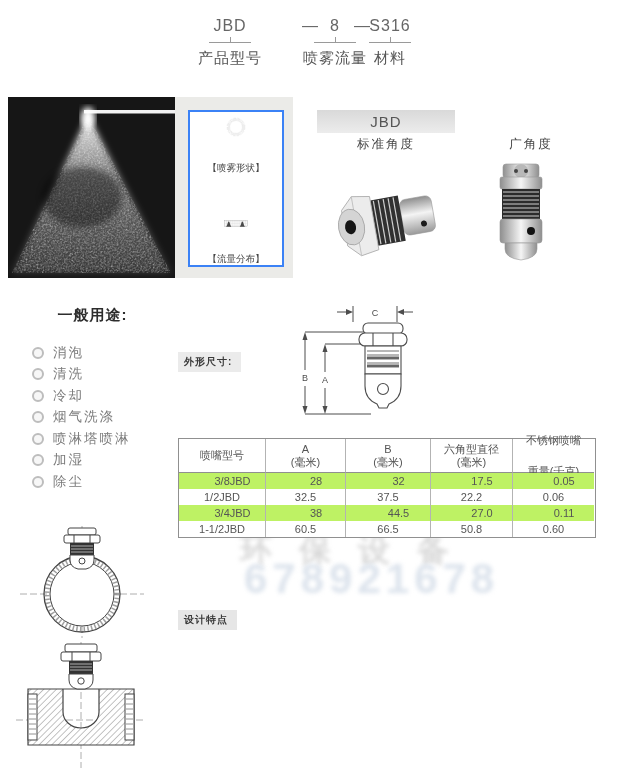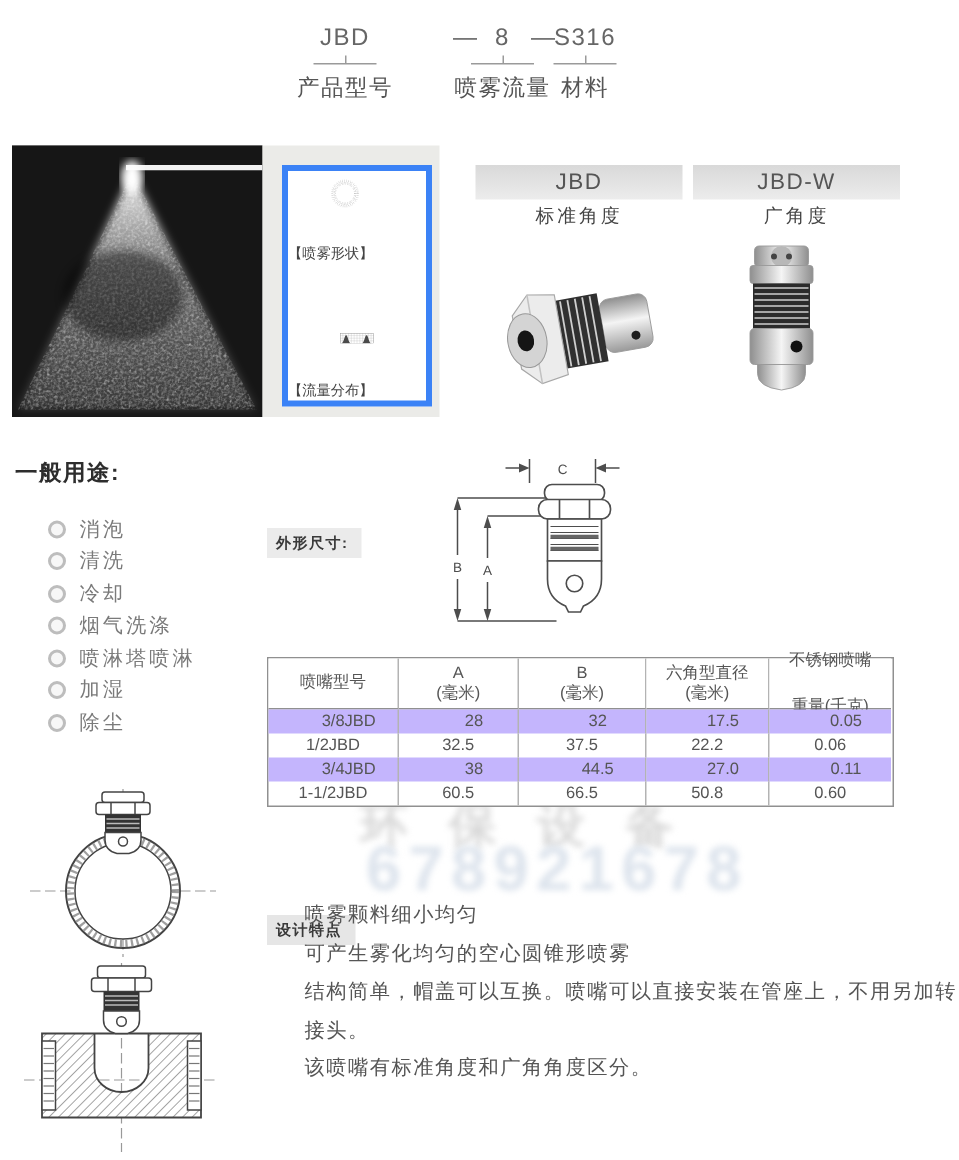--- a/index.html
+++ b/index.html
@@ -18,50 +18,50 @@
   .code-tick{width:1px;height:5px;background:#9a9a9a;margin:1px auto 0;}
   .code-line{width:42px;border-top:1px solid #9a9a9a;margin:0 auto;}
   .code-label{font-size:15px;color:#555;margin-top:6px;letter-spacing:1px;}
   .code-dash{position:absolute;top:16px;width:16px;text-align:center;font-size:16px;color:#666;line-height:20px;}
 
   
   .photo{position:absolute;left:8px;top:97px;width:167px;height:181px;background:#161616;}
 
   
   .spray-panel{position:absolute;left:175px;top:97px;width:118px;height:181px;background:#ebebe8;}
-  .spray-card{position:absolute;left:13px;top:13px;width:92px;height:153px;background:#fff;border:4px solid #3b82f6;
-              display:flex;flex-direction:column;gap:24px;}
+  .spray-card{position:absolute;left:13px;top:13px;width:92px;height:153px;background:#fff;border:2px solid #3b82f6;
+              display:flex;flex-direction:column;align-items:center;gap:24px;}
   .panel-label{font-size:9.5px;color:#444;letter-spacing:0px;line-height:12px;white-space:nowrap;}
 
   
   .prod-bar{position:absolute;top:110px;width:138px;height:23px;line-height:23px;text-align:center;
             background:linear-gradient(#d9d9d9,#ececec);color:#555;font-size:15px;letter-spacing:1px;}
   .prod-angle{position:absolute;top:136px;width:138px;text-align:center;font-size:12.5px;color:#444;letter-spacing:2px;}
 
   
   .uses{position:absolute;left:10px;top:306px;width:165px;}
-  .uses-title{font-size:15px;font-weight:bold;color:#2d2d2d;letter-spacing:1px;}
+  .uses-title{font-size:15px;font-weight:bold;color:#2d2d2d;letter-spacing:1px;text-align:center;}
   .use-item{display:flex;align-items:center;margin:8.5px 0 8.5px 22px;height:13px;}
   .use-bullet{width:8px;height:8px;border:2px solid #bdbdbd;border-radius:50%;background:#f7f7f7;margin-right:9px;flex:none;}
   .use-label{font-size:13.5px;color:#7a7a7a;letter-spacing:2px;white-space:nowrap;}
 
   
   .chip{position:absolute;background:#ebebeb;color:#3a3a3a;font-weight:bold;font-size:10px;
         letter-spacing:1px;padding:3px 9px 3px 6px;margin-top:36px;}
   .chip-dim{left:178px;top:316px;}
   .chip-design{left:178px;top:574px;background:#e6e6e6;}
 
   
   .spec-table{position:absolute;left:178px;top:438px;width:416px;border:1px solid #909090;background:#fff;
               display:grid;grid-template-columns:87px 80px 85px 82px 81px;font-size:11px;color:#555;}
   .th{height:33px;display:flex;flex-direction:column;justify-content:center;text-align:center;
       line-height:12.5px;border-right:1px solid #b3b3b3;border-bottom:1px solid #909090;background:#fff;}
   .td{height:16px;line-height:16px;text-align:center;border-right:1px solid #b3b3b3;}
   .th:nth-child(5n), .td:nth-of-type(5n){border-right:none;gap:18px;}
-  .shade{background:#c4b5fd;padding-left:21px;}
+  .shade{background:#bef264;padding-left:21px;}
   .noborder{border-right:none;}
 
   
   .features{position:absolute;left:203px;top:597px;font-size:13.5px;color:#555;line-height:25.5px;letter-spacing:1px;}
 
   svg{display:block;}
   text{font-family:"Liberation Sans","DejaVu Sans",sans-serif;}
 </style>
 </head>
 <body>
@@ -149,21 +149,20 @@
         </g>
         <path d="M3,23.5 C9,23.5 10,5 14,5 C18,5 19,23.5 25,23.5 Z" fill="#4a4a4a"></path>
         <path d="M50,23.5 C56,23.5 57,5 61,5 C65,5 66,23.5 72,23.5 Z" fill="#4a4a4a"></path>
       </svg>
       <div class="panel-label">【流量分布】</div>
     </div>
   </div>
 
   <div class="prod-bar" style="left:317px">JBD</div>
   <div class="prod-angle" style="left:317px">标准角度</div>
-  <div class="prod-bar" style="left:462px">JBD-W</div>
   <div class="prod-angle" style="left:462px">广角度</div>
 
   <svg class="abs" style="left:328px;top:181px" width="116" height="80" viewBox="0 0 116 80">
     <defs>
       <linearGradient id="met1" x1="0" y1="0" x2="0" y2="1">
         <stop offset="0" stop-color="#8f8f8f"></stop>
           <stop offset="0.45" stop-color="#f4f4f4"></stop>
           <stop offset="1" stop-color="#9a9a9a"></stop>
       </linearGradient>
     </defs>
@@ -338,26 +337,20 @@
     <div class="td shade noborder">0.11</div>
 
     <div class="td">1-1/2JBD</div>
     <div class="td">60.5</div>
     <div class="td">66.5</div>
     <div class="td">50.8</div>
     <div class="td noborder">0.60</div>
   </div>
 
   <div class="chip chip-design">设计特点</div>
-  <div class="features">
-    <div>喷雾颗料细小均匀</div>
-    <div>可产生雾化均匀的空心圆锥形喷雾</div>
-    <div>结构简单，帽盖可以互换。喷嘴可以直接安装在管座上，不用另加转接头。</div>
-    <div>该喷嘴有标准角度和广角角度区分。</div>
-  </div>
 
   <svg class="abs" style="left:18px;top:526px" width="128" height="112" viewBox="0 0 128 112">
     <g stroke="#999" stroke-width="0.8" stroke-dasharray="7 3">
       <line x1="64" y1="0" x2="64" y2="112"></line>
         <line x1="2" y1="68" x2="126" y2="68"></line>
     </g>
     <circle cx="64" cy="68" r="38" fill="none" stroke="#444" stroke-width="1.3"></circle>
     <circle cx="64" cy="68" r="32" fill="#fff" stroke="#444" stroke-width="1"></circle>
     <circle cx="64" cy="68" r="35" fill="none" stroke="#888" stroke-width="5" stroke-dasharray="1.5 2.2" opacity="0.8"></circle>
     <g stroke="#444" stroke-width="1" fill="#fff">

